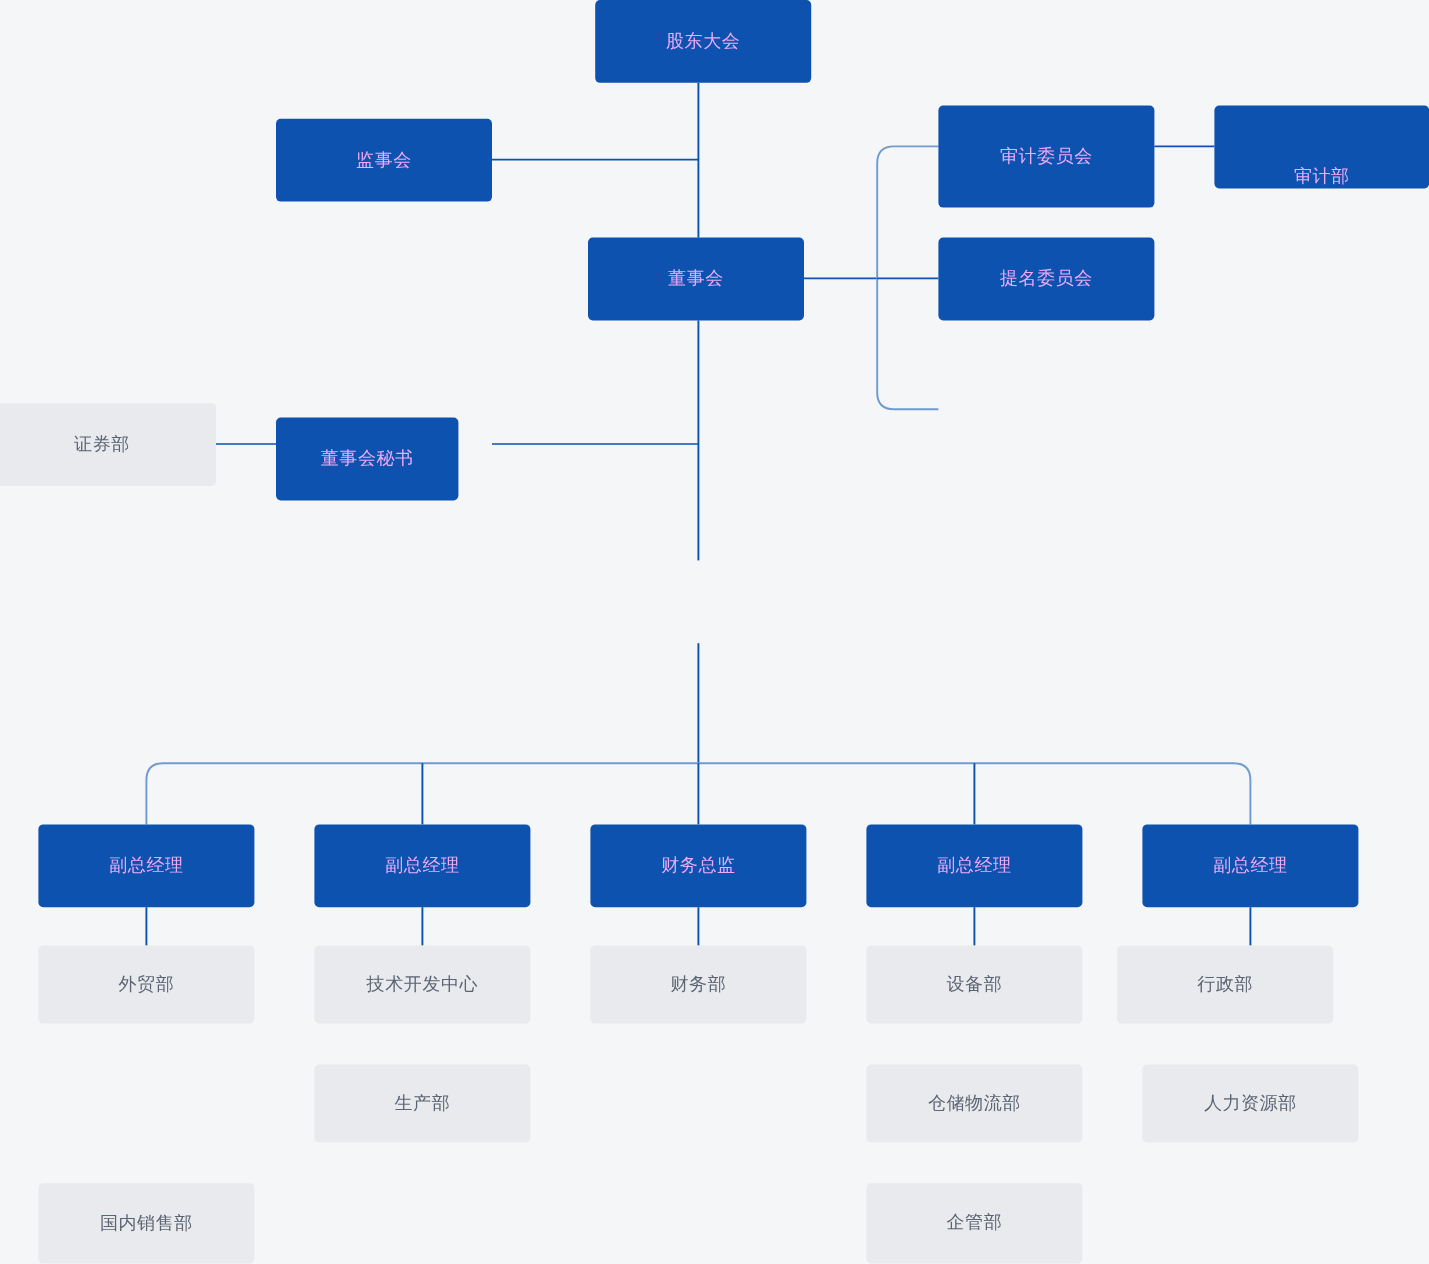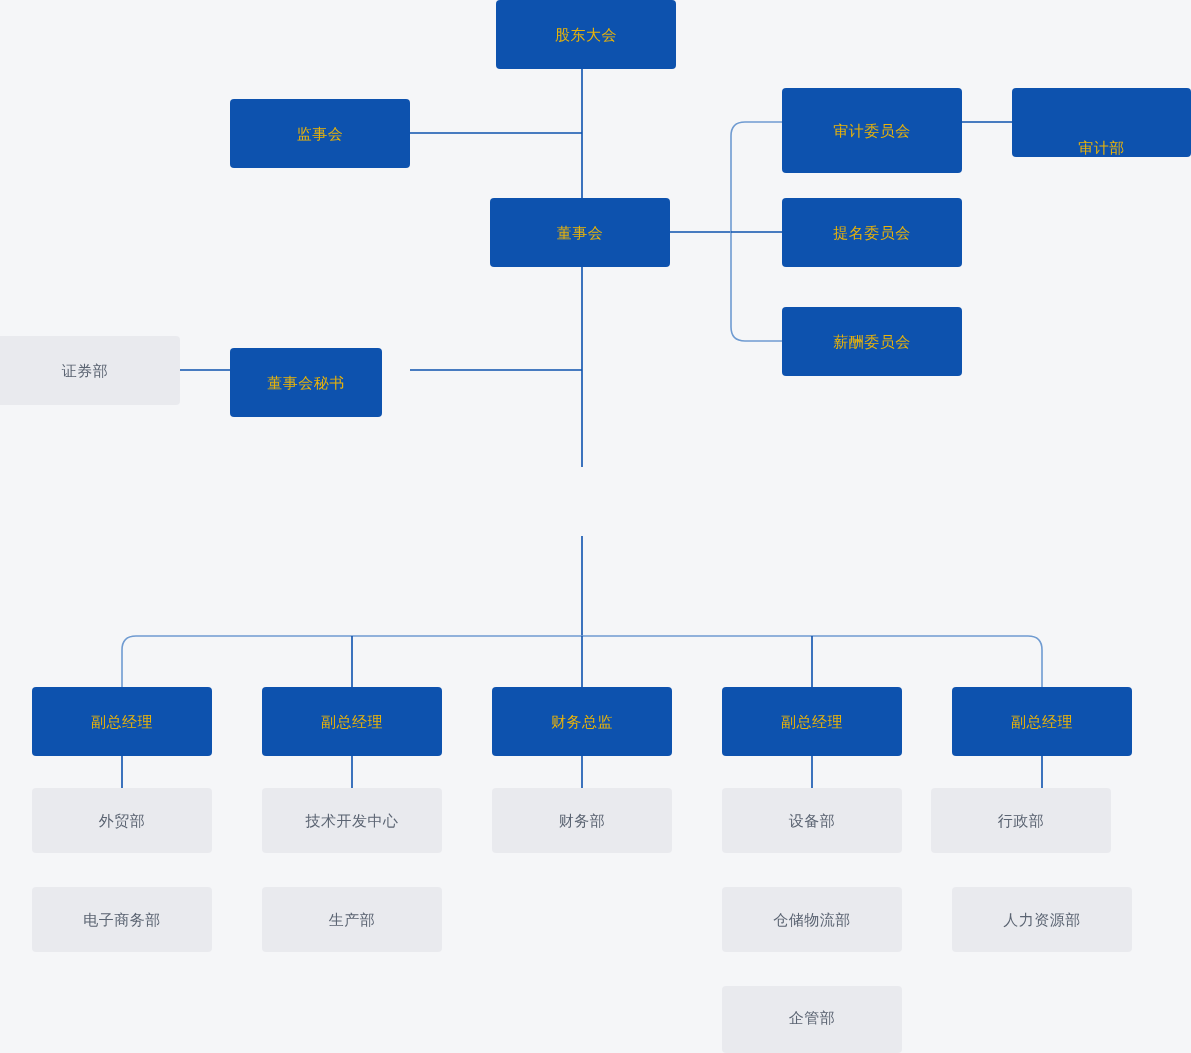--- a/index.html
+++ b/index.html
@@ -35,21 +35,21 @@
     justify-content: center;
     text-align: center;
     border-radius: 4px;
     font-size: 15px;
     line-height: 1.2;
     letter-spacing: 0.5px;
     z-index: 2;
   }
   .node.primary {
     background: #0d52ae;
-    color: #eab308;
+    color: #f0abfc;
   }
   .node.muted {
     background: #e9eaee;
     color: #5b6472;
   }
 </style>
 </head>
 <body>
 
 <div id="chart">
@@ -100,23 +100,20 @@
     </div>
 
   <div class="node primary" style="left: 1012px; top: 88px; width: 179px; height: 69px; align-items: flex-end;">
       <span>审计部</span>
     </div>
 
   <div class="node primary" style="left: 782px; top: 198px; width: 180px; height: 69px;">
       <span>提名委员会</span>
     </div>
 
-  <div class="node primary" style="left: 782px; top: 307px; width: 180px; height: 69px;">
-      <span>薪酬委员会</span>
-    </div>
 
   <div class="node muted" style="left: -10px; top: 336px; width: 190px; height: 69px;">
       <span>证券部</span>
     </div>
 
   <div class="node primary" style="left: 230px; top: 348px; width: 152px; height: 69px;">
       <span>董事会秘书</span>
     </div>
 
 
@@ -137,24 +134,24 @@
     </div>
 
   <div class="node primary" style="left: 952px; top: 687px; width: 180px; height: 69px;">
       <span>副总经理</span>
     </div>
 
   <div class="node muted" style="left: 32px; top: 788px; width: 180px; height: 65px;">
       <span>外贸部</span>
     </div>
 
-  <div class="node muted" style="left: 32px; top: 887px; width: 180px; height: 65px;">
-      <span>电子商务部</span>
+
+  <div class="node muted" style="left: 32px; top: 986px; width: 180px; height: 67px;">
+      <span>国内销售部</span>
     </div>
-
 
   <div class="node muted" style="left: 262px; top: 788px; width: 180px; height: 65px;">
       <span>技术开发中心</span>
     </div>
 
   <div class="node muted" style="left: 492px; top: 788px; width: 180px; height: 65px;">
       <span>财务部</span>
     </div>
 
   <div class="node muted" style="left: 262px; top: 887px; width: 180px; height: 65px;">

